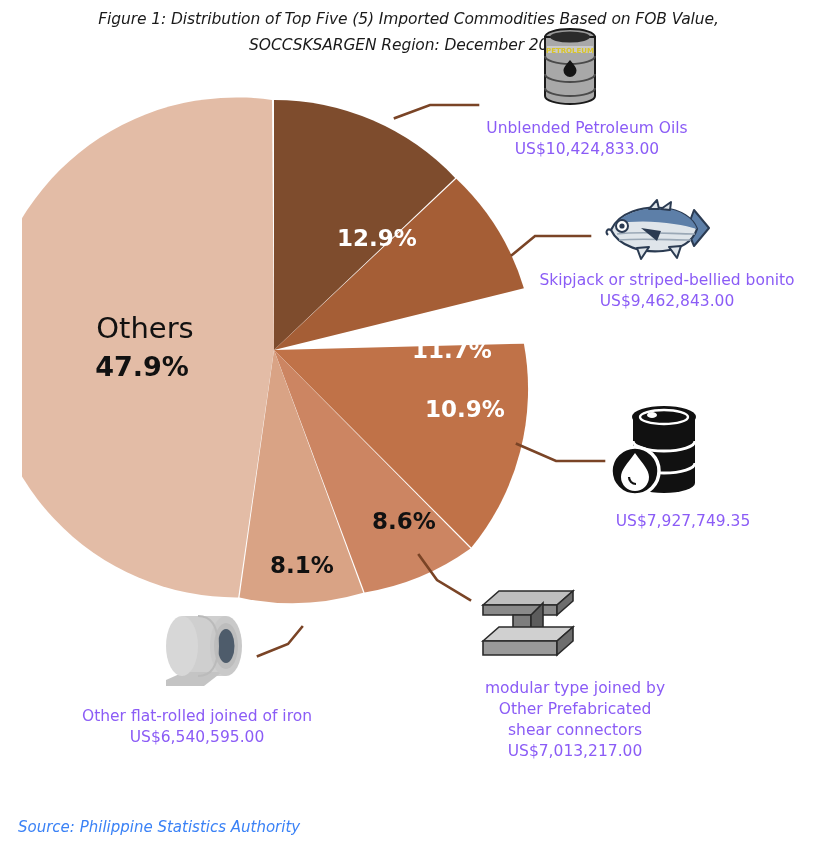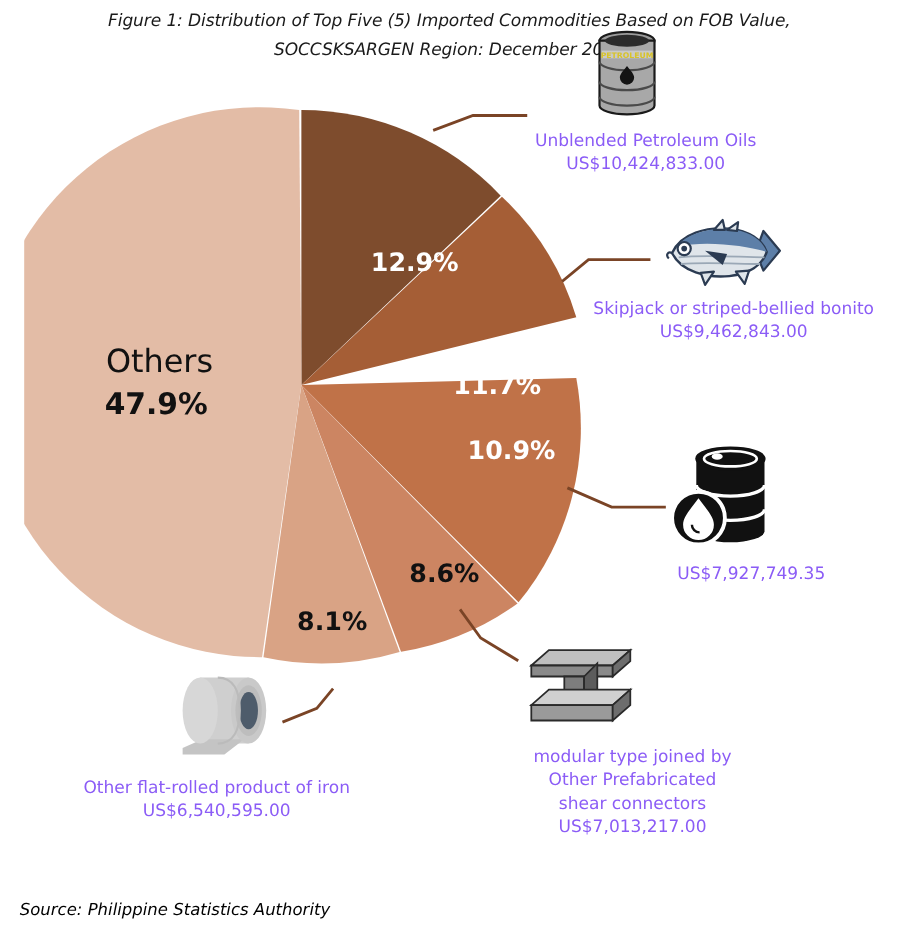--- a/index.html
+++ b/index.html
@@ -36,21 +36,21 @@
   }
   .title-line { display: block; white-space: nowrap; }
 
   
   .source-note {
     position: absolute;
     left: 18px;
     top: 818px;
     font-style: italic;
     font-size: 15px;
-    color: #000000;
+    color: #3b82f6;
   }
 
   
   .pie-wrap {
     position: absolute;
     left: 22px;
     top: 88px;
     width: 520px;
     height: 546px;
   }
@@ -245,19 +245,19 @@
   </div>
 
   <div class="callout callout-prefab">
     <span class="cname">modular type joined by</span>
     <span class="cname">Other Prefabricated</span>
     <span class="cname">shear connectors</span>
     <span class="cvalue">US$7,013,217.00</span>
   </div>
 
   <div class="callout callout-iron">
-    <span class="cname">Other flat-rolled product of iron</span>
+    <span class="cname">Other flat-rolled joined of iron</span>
     <span class="cvalue">US$6,540,595.00</span>
   </div>
 
   <div class="source-note">Source: Philippine Statistics Authority</div>
 
 </div>
 
 </body></html>

